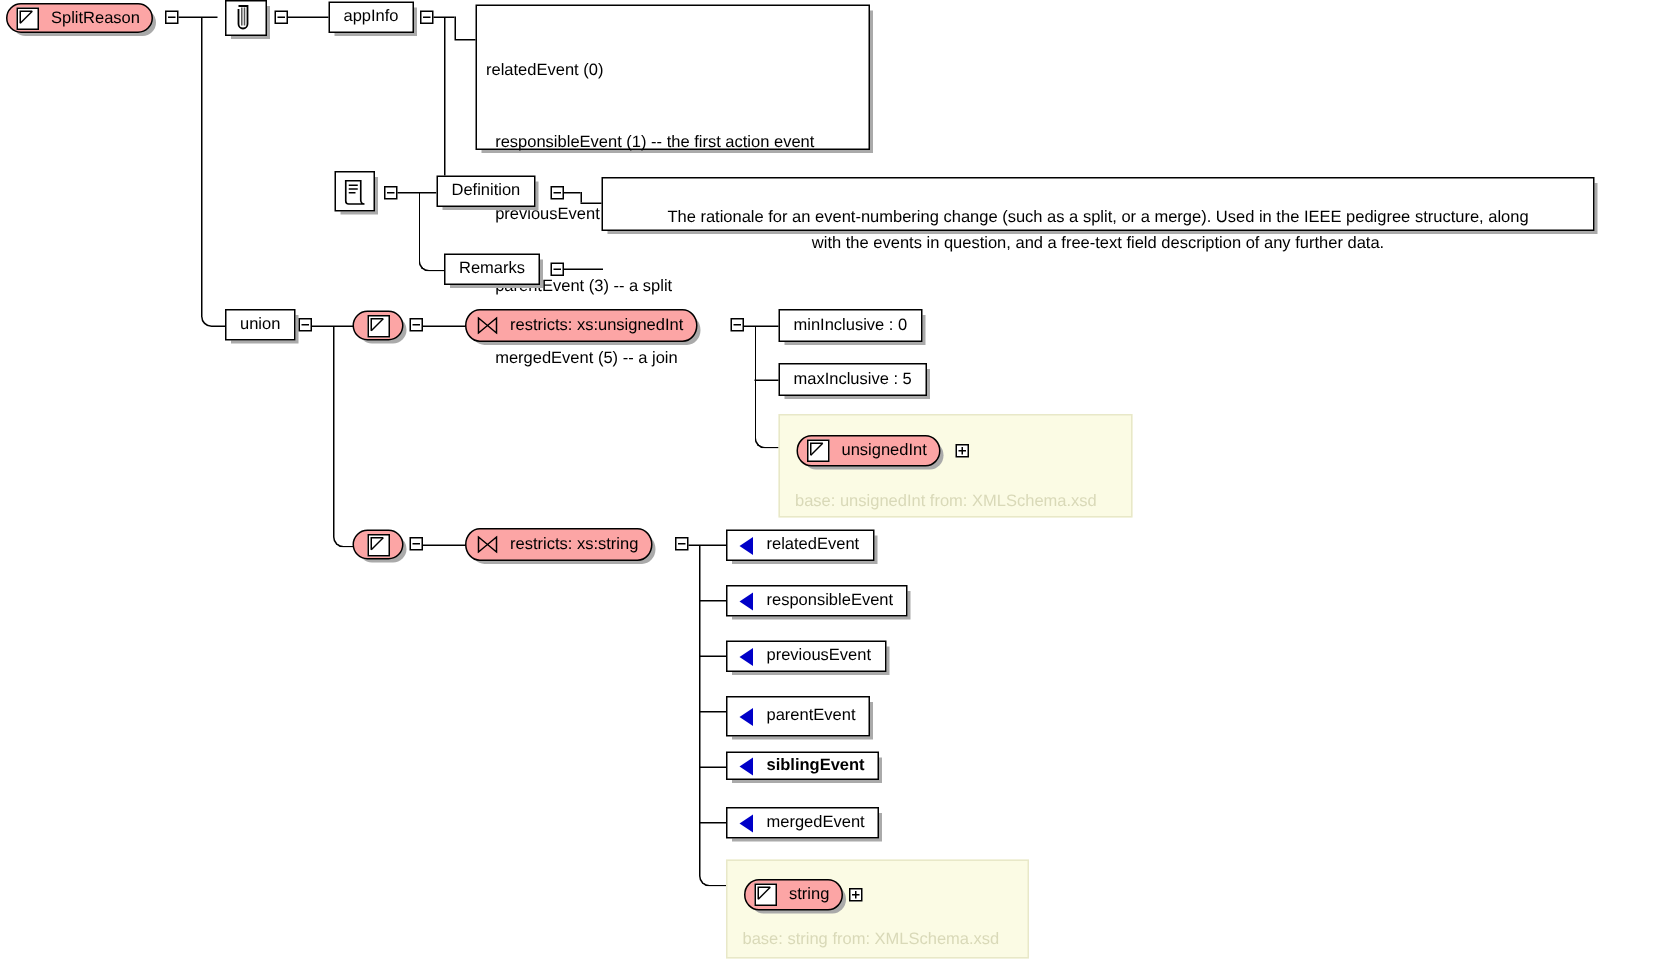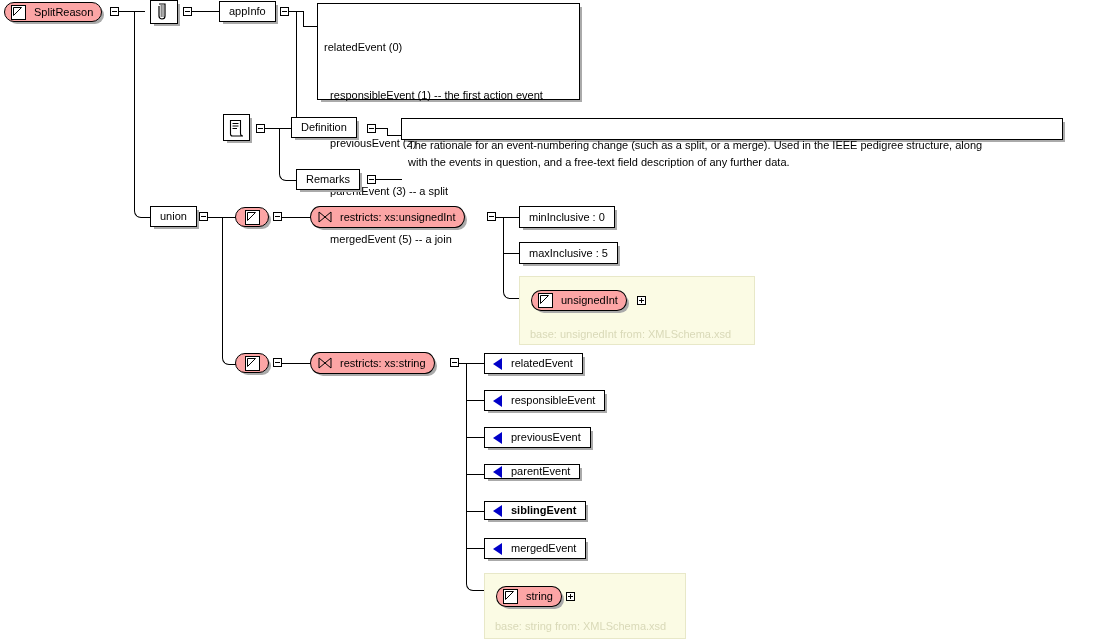--- a/index.html
+++ b/index.html
@@ -123,21 +123,21 @@
 
   <div class="elbow" style="left:279px;top:128px;width:17px;height:52px;"></div>
 
   <div class="box" style="left:291px;top:117px;height:21px;">
     <span class="lbl">Definition</span>
   </div>
   <div class="ctl" style="left:367px;top:124px;"></div>
   <div class="hline" style="left:376px;top:128px;width:11px;"></div>
   <div class="vline" style="left:387px;top:128px;height:7px;"></div>
   <div class="hline" style="left:387px;top:135px;width:15px;"></div>
-  <div class="tbox" style="left:401px;top:118px;width:662px;height:22px;white-space:pre-line;line-height:17px;padding-top:1px;">
+  <div class="tbox" style="left:401px;top:118px;width:662px;height:36px;white-space:pre-line;line-height:17px;padding-top:1px;text-align:center;">
     <span>The rationale for an event-numbering change (such as a split, or a merge).  Used in the IEEE pedigree structure, along
 with the events in question, and a free-text field description of any further data.</span>
   </div>
 
   <div class="box" style="left:296px;top:169px;height:21px;">
     <span class="lbl">Remarks</span>
   </div>
   <div class="ctl" style="left:367px;top:175px;"></div>
   <div class="hline" style="left:376px;top:179px;width:26px;"></div>
 
@@ -229,21 +229,21 @@
     <span class="lbl">relatedEvent</span>
   </div>
   <div class="box" style="left:484px;top:390px;height:21px;">
     <span class="ico ico-enum"></span>
     <span class="lbl">responsibleEvent</span>
   </div>
   <div class="box" style="left:484px;top:427px;height:21px;">
     <span class="ico ico-enum"></span>
     <span class="lbl">previousEvent</span>
   </div>
-  <div class="box" style="left:484px;top:464px;height:15px;text-align:center;">
+  <div class="box" style="left:484px;top:464px;height:27px;text-align:center;">
     <span class="ico ico-enum"></span>
     <span class="lbl">parentEvent</span>
   </div>
   <div class="box" style="left:484px;top:501px;height:19px;font-weight:bold;">
     <span class="ico ico-enum"></span>
     <span class="lbl">siblingEvent</span>
   </div>
   <div class="box" style="left:484px;top:538px;height:21px;">
     <span class="ico ico-enum"></span>
     <span class="lbl">mergedEvent</span>

